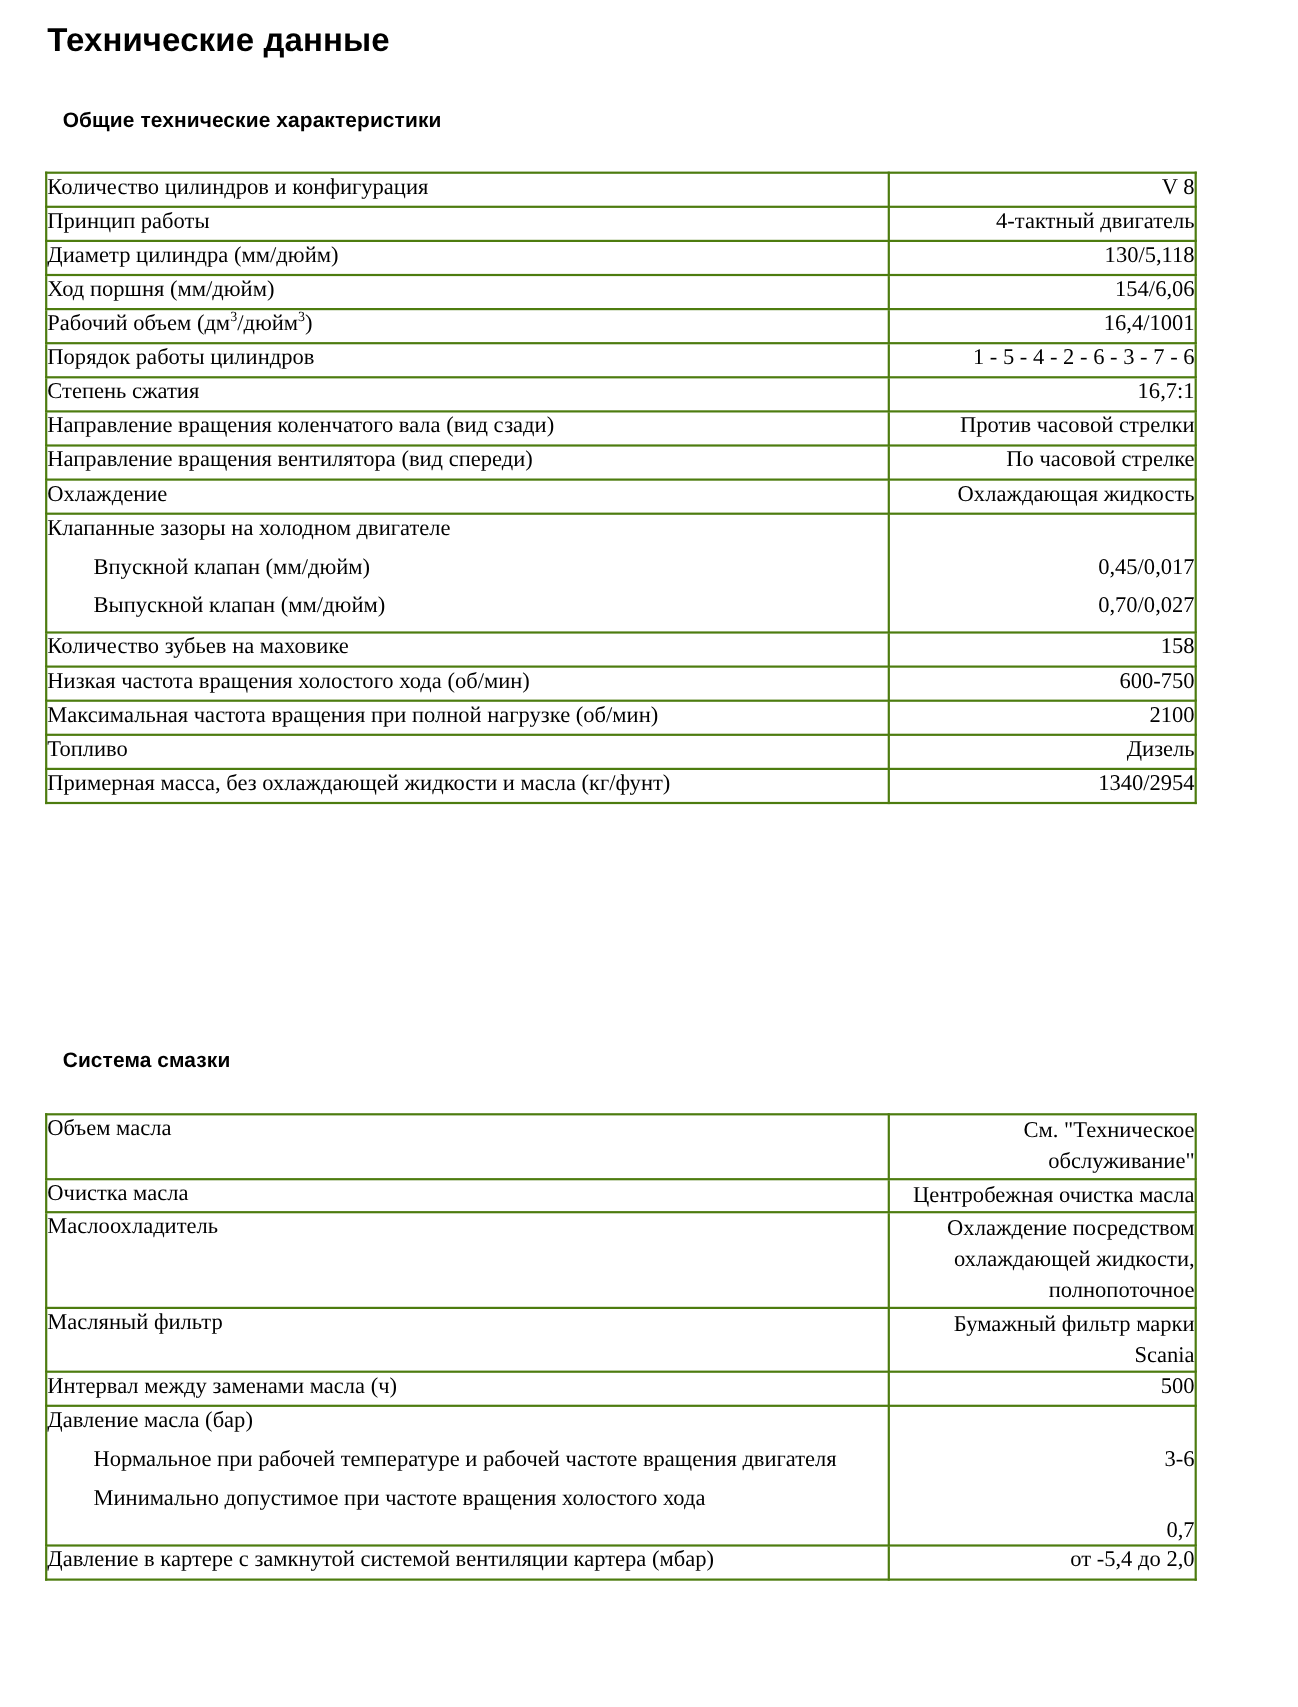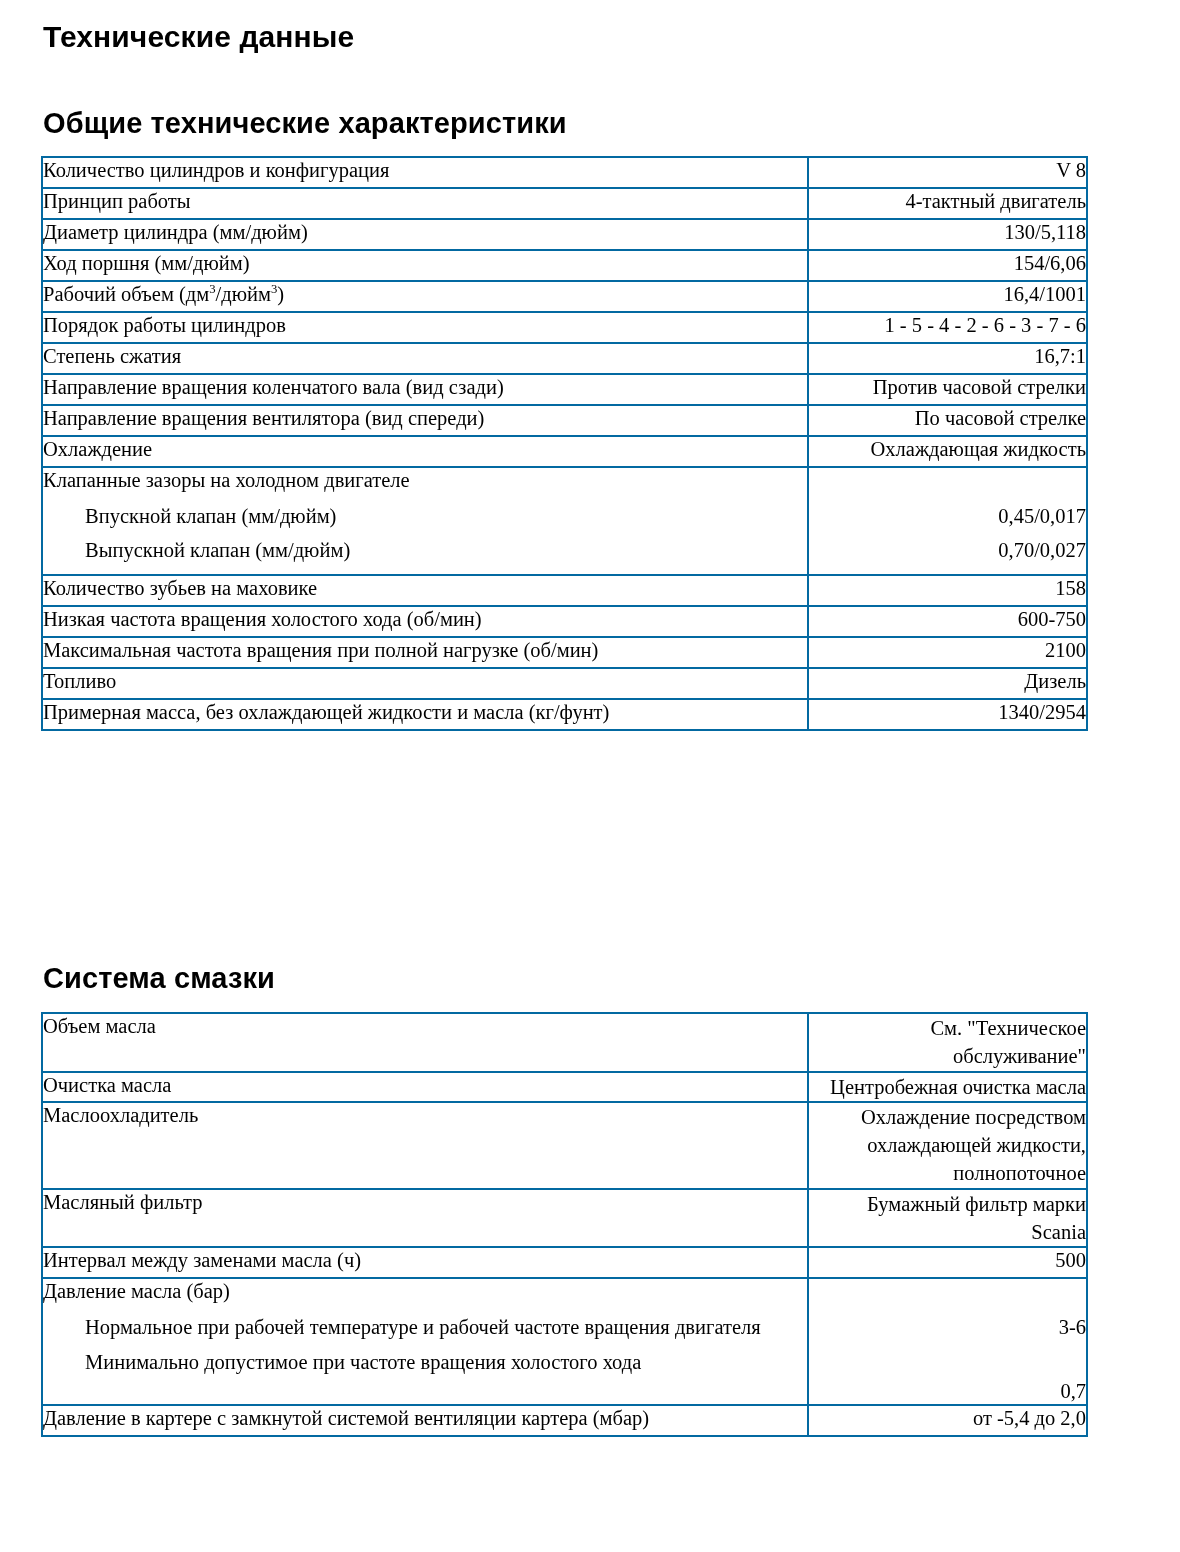--- a/index.html
+++ b/index.html
@@ -27,44 +27,44 @@
     position: absolute;
     left: 43px;
     font-family: "Liberation Sans", "DejaVu Sans", sans-serif;
     font-weight: bold;
     font-size: 30px;
     letter-spacing: 0.1px;
     white-space: nowrap;
   }
   .h2 {
     position: absolute;
-    left: 43px;
+    left: 57px;
     font-family: "Liberation Sans", "DejaVu Sans", sans-serif;
     font-weight: bold;
-    font-size: 29px;
+    font-size: 19px;
     letter-spacing: 0.1px;
     white-space: nowrap;
   }
   #title-general   { top: 83px; }
   #title-lubrication { top: 938px; }
 
   
   table.spec {
     position: absolute;
     left: 41px;
     width: 1041px;
     border-collapse: collapse;
     table-layout: fixed;
     font-size: 20.5px;
   }
   #table-general { top: 156px; }
   #table-lubrication { top: 1012px; }
 
   table.spec td {
-    border: 2px solid #0369a1;
+    border: 2px solid #4d7c0f;
     padding: 0;
     vertical-align: top;
   }
   td.label-cell {
     width: 764px;
     padding: 6px 8px 7px 10px;
   }
   td.value-cell {
     width: 277px;
     padding: 6px 10px 7px 8px;

